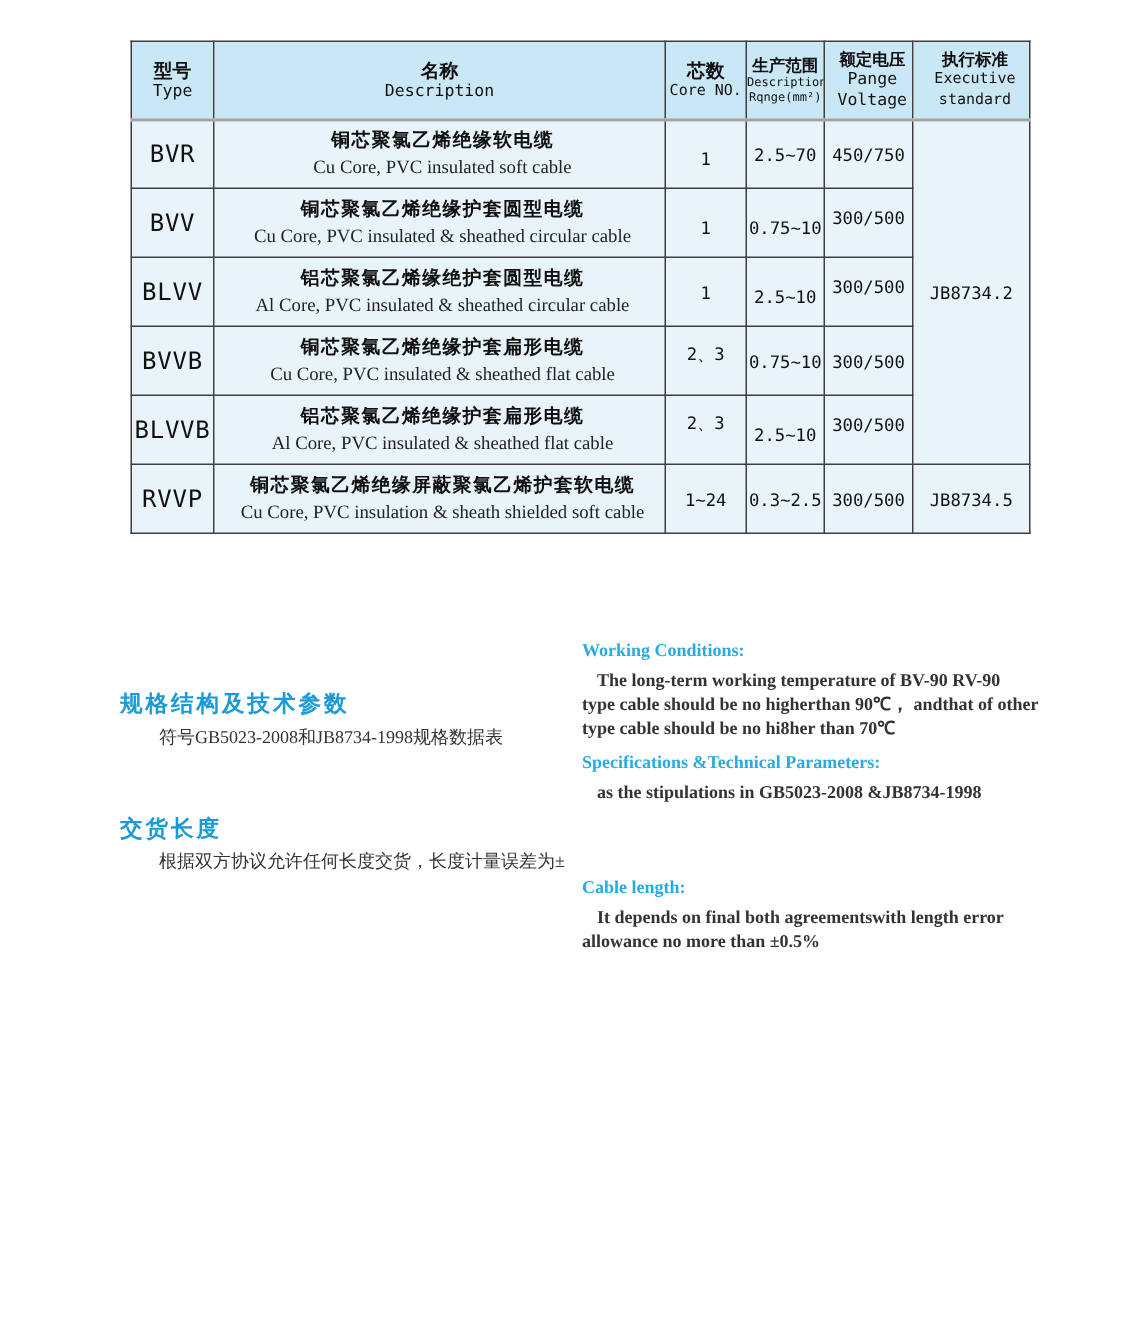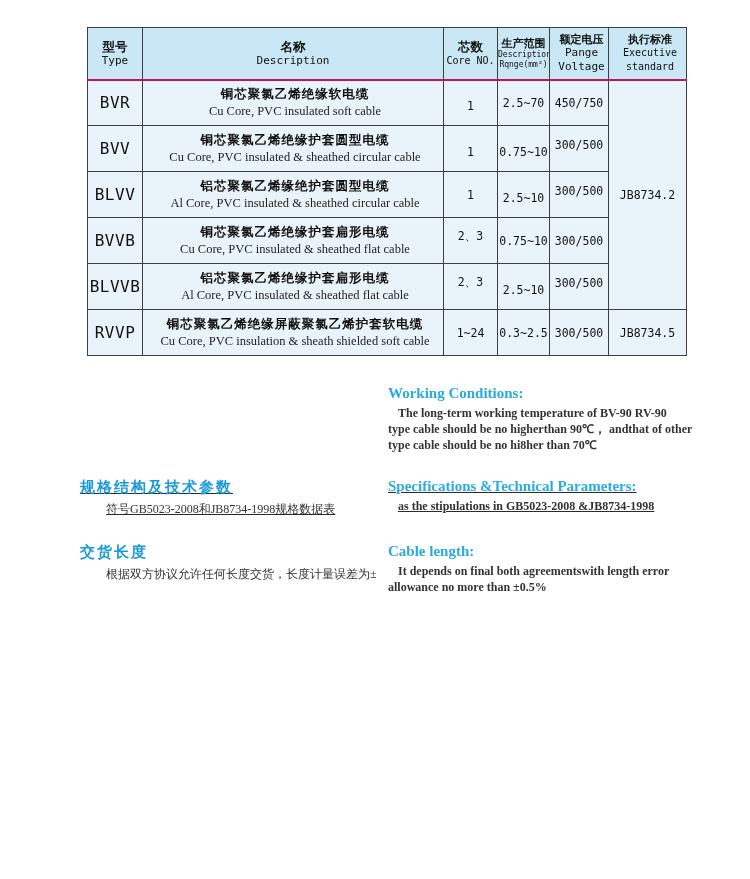--- a/index.html
+++ b/index.html
@@ -11,58 +11,58 @@
 
   
   .spec-table-wrap { position:absolute; left:87px; top:27px; width:599px; }
   table.spec {
     border-collapse:collapse; table-layout:fixed; width:599px;
   }
   table.spec td, table.spec th {
     border:1px solid #3e3e3e; vertical-align:middle; text-align:center;
     background:#e9f4fa; overflow:hidden;
   }
-  table.spec th { background:#c9e7f4; height:52px; font-weight:normal; border-bottom:2px solid #be185d; }
+  table.spec th { background:#c9e7f4; height:52px; font-weight:normal; border-bottom:2px solid #a3a3a3; }
   table.spec td { height:46px; }
 
   .hz { font-family:"DejaVu Sans", sans-serif; font-weight:bold; font-size:12.5px; color:#111; line-height:15px; }
   .hm { font-family:"DejaVu Sans Mono", monospace; font-size:11px; color:#111; line-height:14px; }
   .hm-sm { font-family:"DejaVu Sans Mono", monospace; font-size:8px; color:#111; line-height:10px; }
   .hz-sm { font-family:"DejaVu Sans", sans-serif; font-weight:bold; font-size:11px; color:#111; line-height:13px; }
   th.left-h { text-align:left; padding-left:5px; }
 
   td.c-type { font-family:"DejaVu Sans Mono", monospace; font-size:16px; letter-spacing:0.5px; color:#111; }
   td.c-desc { text-align:left; padding:4px 4px 4px 8px; }
-  .dzh { font-family:Liberation Sans, sans-serif; font-weight:600; font-size:12.5px; color:#111; line-height:17px; letter-spacing:1px; }
+  .dzh { font-family:Liberation Mono, monospace; font-weight:600; font-size:12.5px; color:#111; line-height:17px; letter-spacing:1px; }
   .den { font-family:"Liberation Serif", serif; font-size:12.5px; color:#222; line-height:16px; }
   td.c-core, td.c-range, td.c-volt, td.c-std {
     font-family:"DejaVu Sans Mono", monospace; font-size:11.5px; color:#111;
   }
   td.vt { vertical-align:top; padding-top:7px; }
   td.vb { vertical-align:bottom; padding-bottom:8px; }
 
   
   .zh-block { position:absolute; left:80px; width:305px; }
   .en-block { position:absolute; left:388px; width:335px; }
   .zh-title {
     font-family:"DejaVu Sans", sans-serif; font-weight:bold; font-size:15px;
     color:#1b9ad8; letter-spacing:2px; line-height:18px;
   }
   .en-title {
-    font-family:"Liberation Serif", serif; font-weight:bold; font-size:15px;
-    color:#2aaae1; line-height:17px;
+    font-family:"Liberation Serif", serif; font-weight:bold; font-size:12px;
+    color:#2aaae1; line-height:17px;margin-top:40px;
   }
   .zh-body { margin-top:13px; font-family:"Liberation Serif", serif; font-size:12px; color:#333; line-height:18px; }
   .zh-body.tight { margin-top:4px; }
   .en-body { margin-top:3px; font-family:"Liberation Serif", serif; font-weight:bold; font-size:12px; color:#333; line-height:16px; }
   .line { white-space:nowrap; }
   .ind2 { padding-left:26px; }
   .ind1 { padding-left:10px; }
   .sec1 { top:385px; }
-  .sec2 { top:478px;text-decoration:underline; }
+  .sec2 { top:460px; }
   .sec3 { top:543px; }
 </style>
 </head>
 <body>
 
 <div class="page">
 
   <div class="spec-table-wrap">
     <table class="spec">
       <colgroup>

